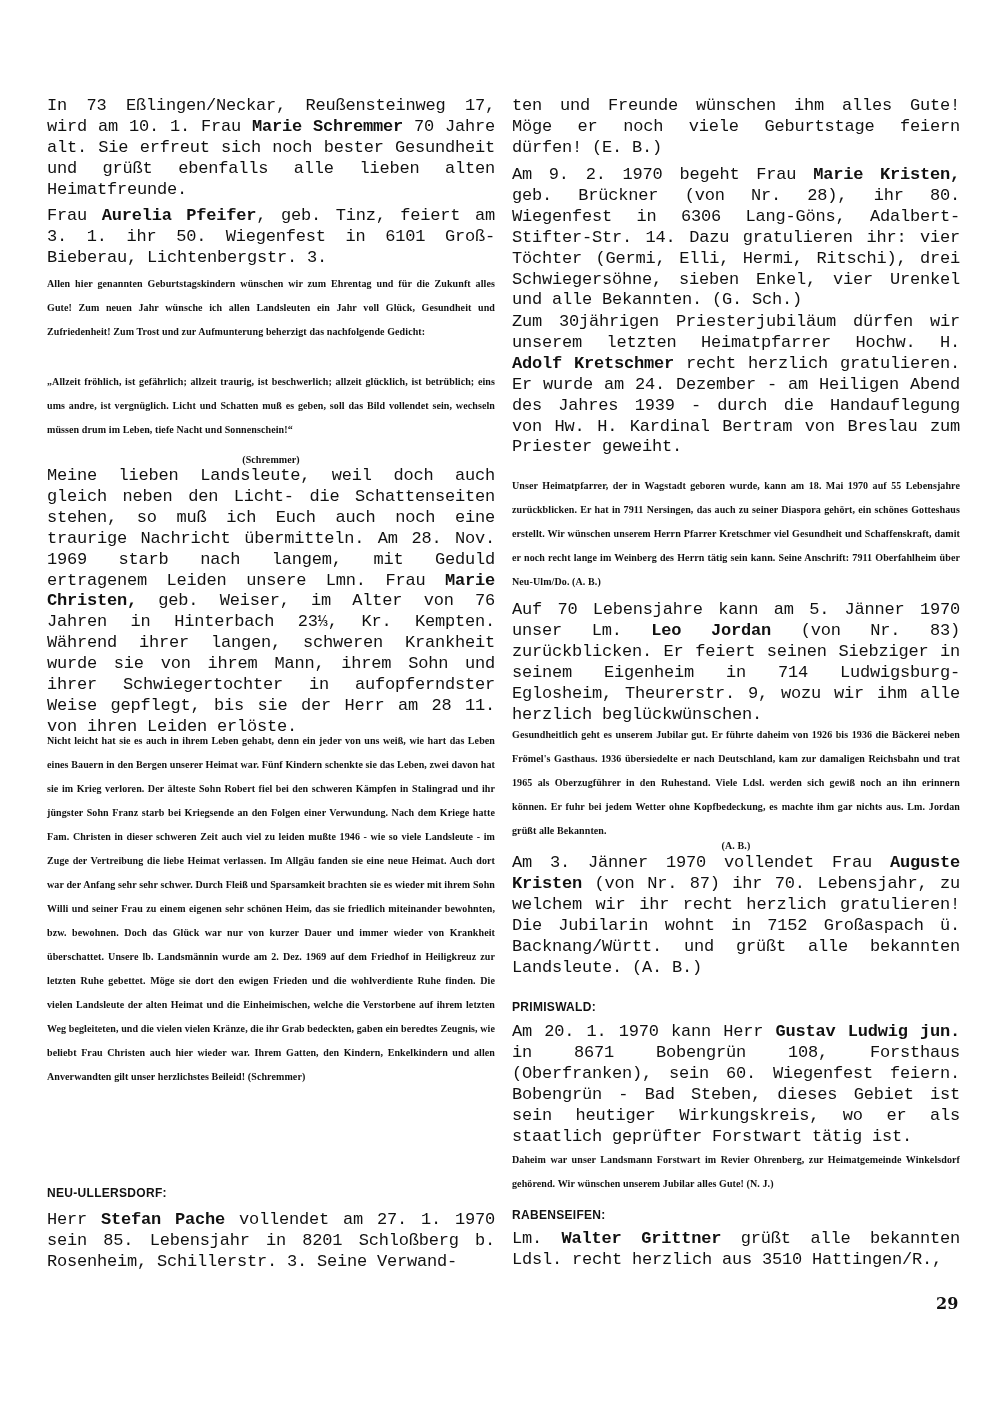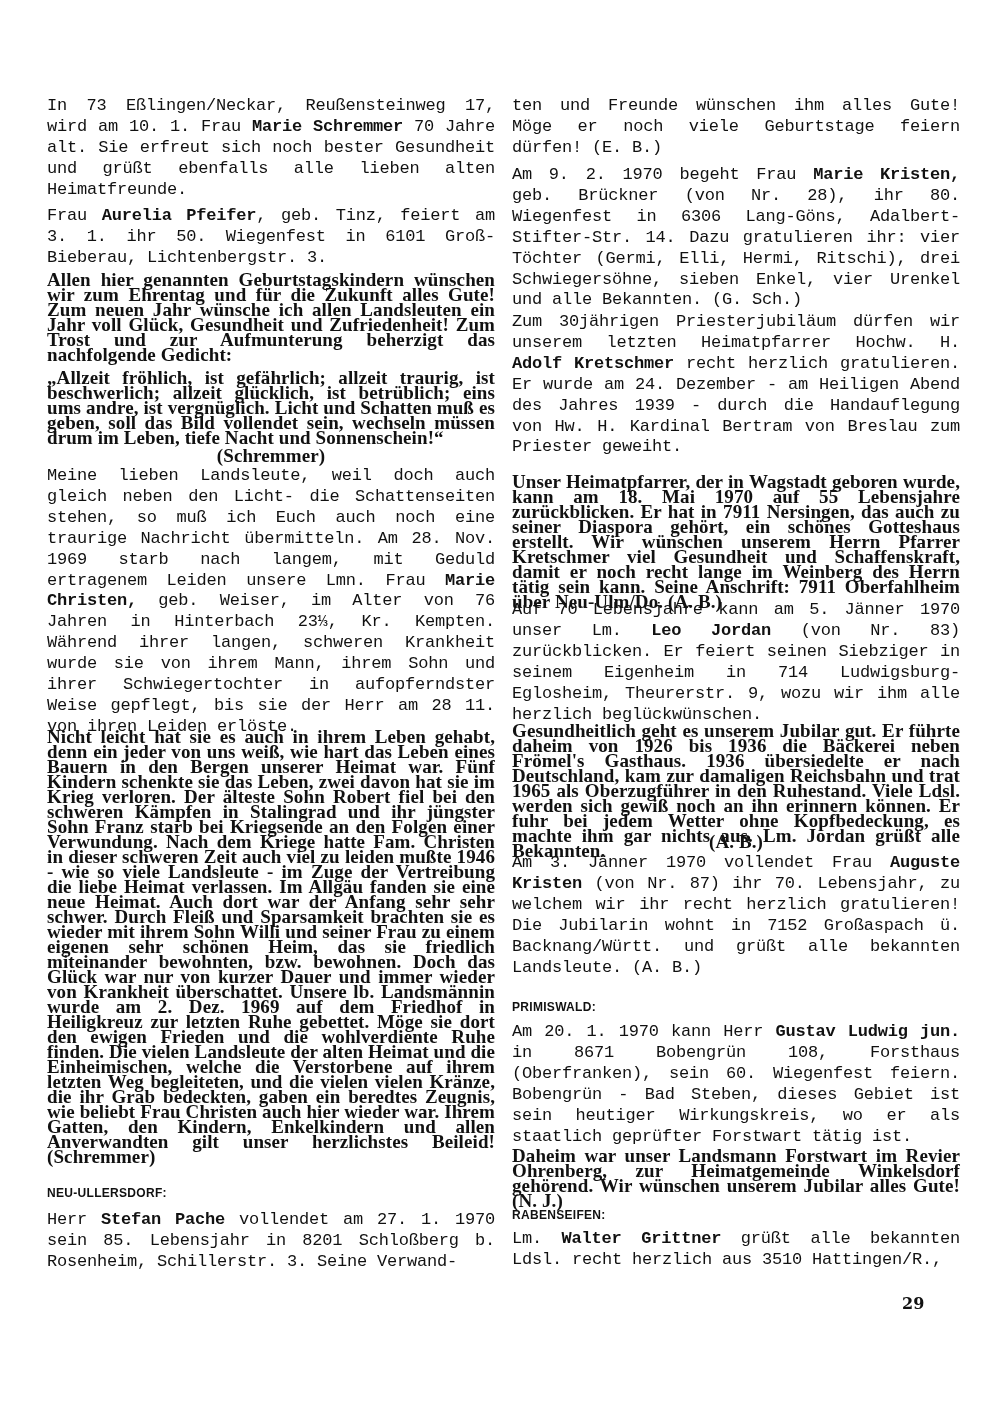--- a/index.html
+++ b/index.html
@@ -2,25 +2,25 @@
 <html><head>
 <meta charset="utf-8">
 <style>
   html, body { margin: 0; padding: 0; background: #ffffff; }
   body { width: 1000px; height: 1413px; position: relative; overflow: hidden; color: #111; }
   .col { position: absolute; top: 96px; width: 448px; }
   .col-left { left: 47px; }
   .col-right { left: 512px; }
   .blk { position: absolute; left: 0; width: 448px; text-align: justify; }
   .big { font-family: Liberation Mono, monospace; font-size: 17px; line-height: 20.9px; letter-spacing: -0.2px; }
-  .small { font-family: "Liberation Serif", serif; font-size: 19px; line-height: 15px; font-weight: bold; letter-spacing: 0.1px; }
+  .small { font-family: "Liberation Serif", serif; font-size: 10px; line-height: 24px; font-weight: bold; letter-spacing: 0.1px; }
   .head { font-family: Liberation Sans, sans-serif; font-size: 12px; font-weight: bold; letter-spacing: 0.3px; }
   .blk b { font-weight: bold; }
   .sig { display: block; text-align: center; }
-  .pagenum { position: absolute; left: 902px; top: 1294px; font-family: "DejaVu Serif", serif; font-size: 16px; font-weight: bold; }
+  .pagenum { position: absolute; left: 936px; top: 1294px; font-family: "DejaVu Serif", serif; font-size: 16px; font-weight: bold; }
 </style>
 </head>
 <body>
 
 <div class="col col-left">
   <p class="blk big" style="top:0;margin:0"><span>In 73 Eßlingen/Neckar, Reußensteinweg 17, wird am 10. 1. Frau </span><b>Marie Schremmer</b><span> 70 Jahre alt. Sie erfreut sich noch bester Gesundheit und grüßt ebenfalls alle lieben alten Heimatfreunde.</span></p>
 
   <p class="blk big" style="top:110px;margin:0"><span>Frau </span><b>Aurelia Pfeifer</b><span>, geb. Tinz, feiert am 3. 1. ihr 50. Wiegenfest in 6101 Groß-Bieberau, Lichtenbergstr. 3.</span></p>
 
   <p class="blk small" style="top:176px;margin:0">Allen hier genannten Geburtstagskindern wünschen wir zum Ehrentag und für die Zukunft alles Gute! Zum neuen Jahr wünsche ich allen Landsleuten ein Jahr voll Glück, Gesundheit und Zufriedenheit! Zum Trost und zur Aufmunterung beherzigt das nachfolgende Gedicht:</p>

